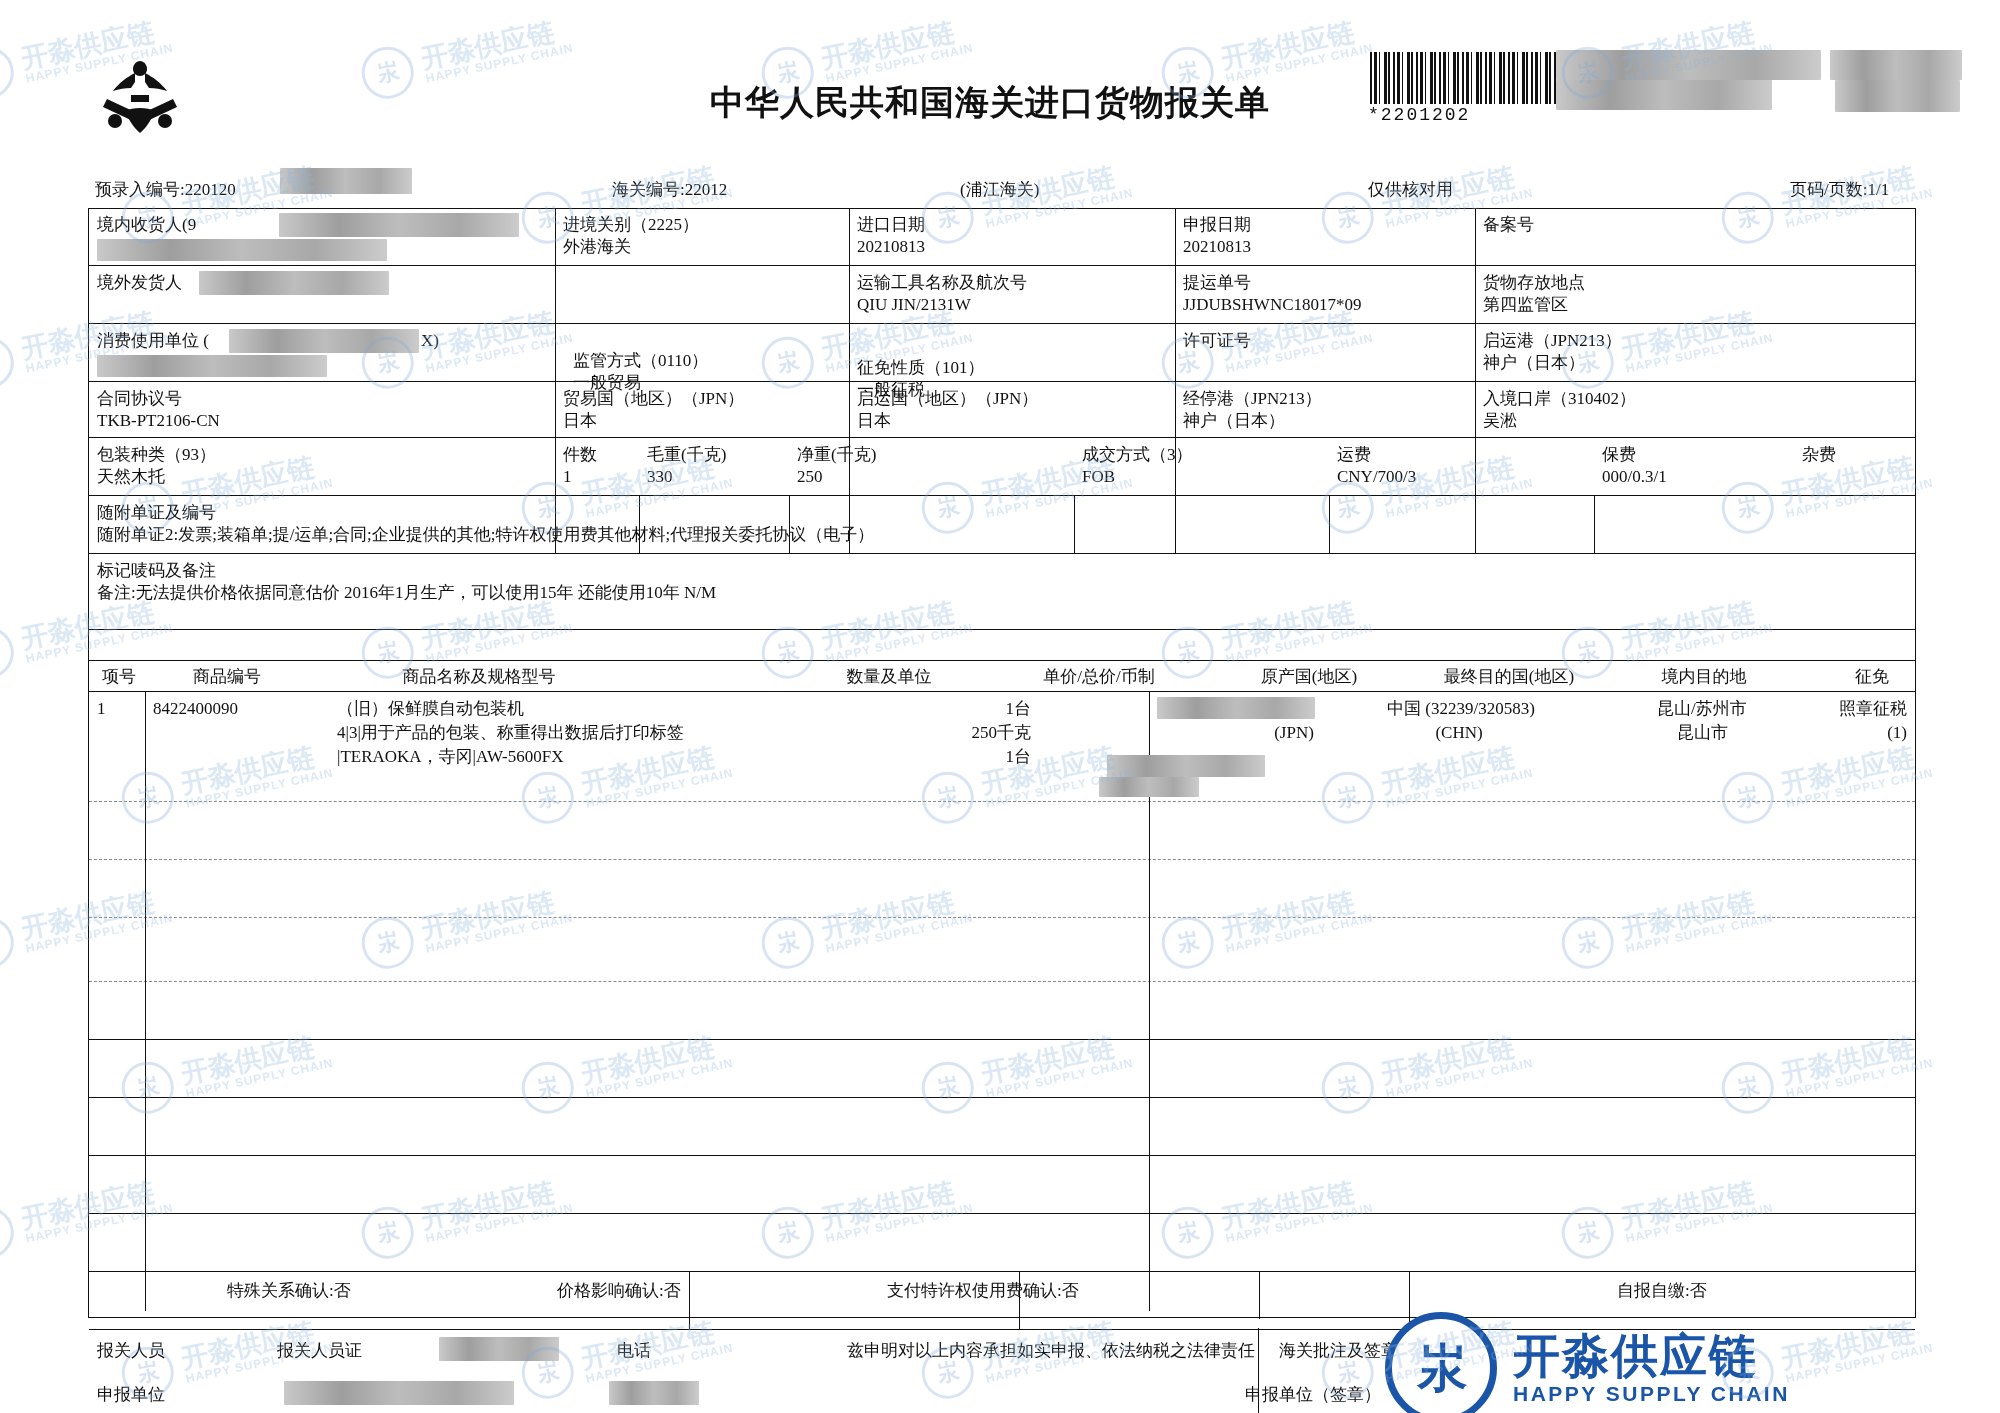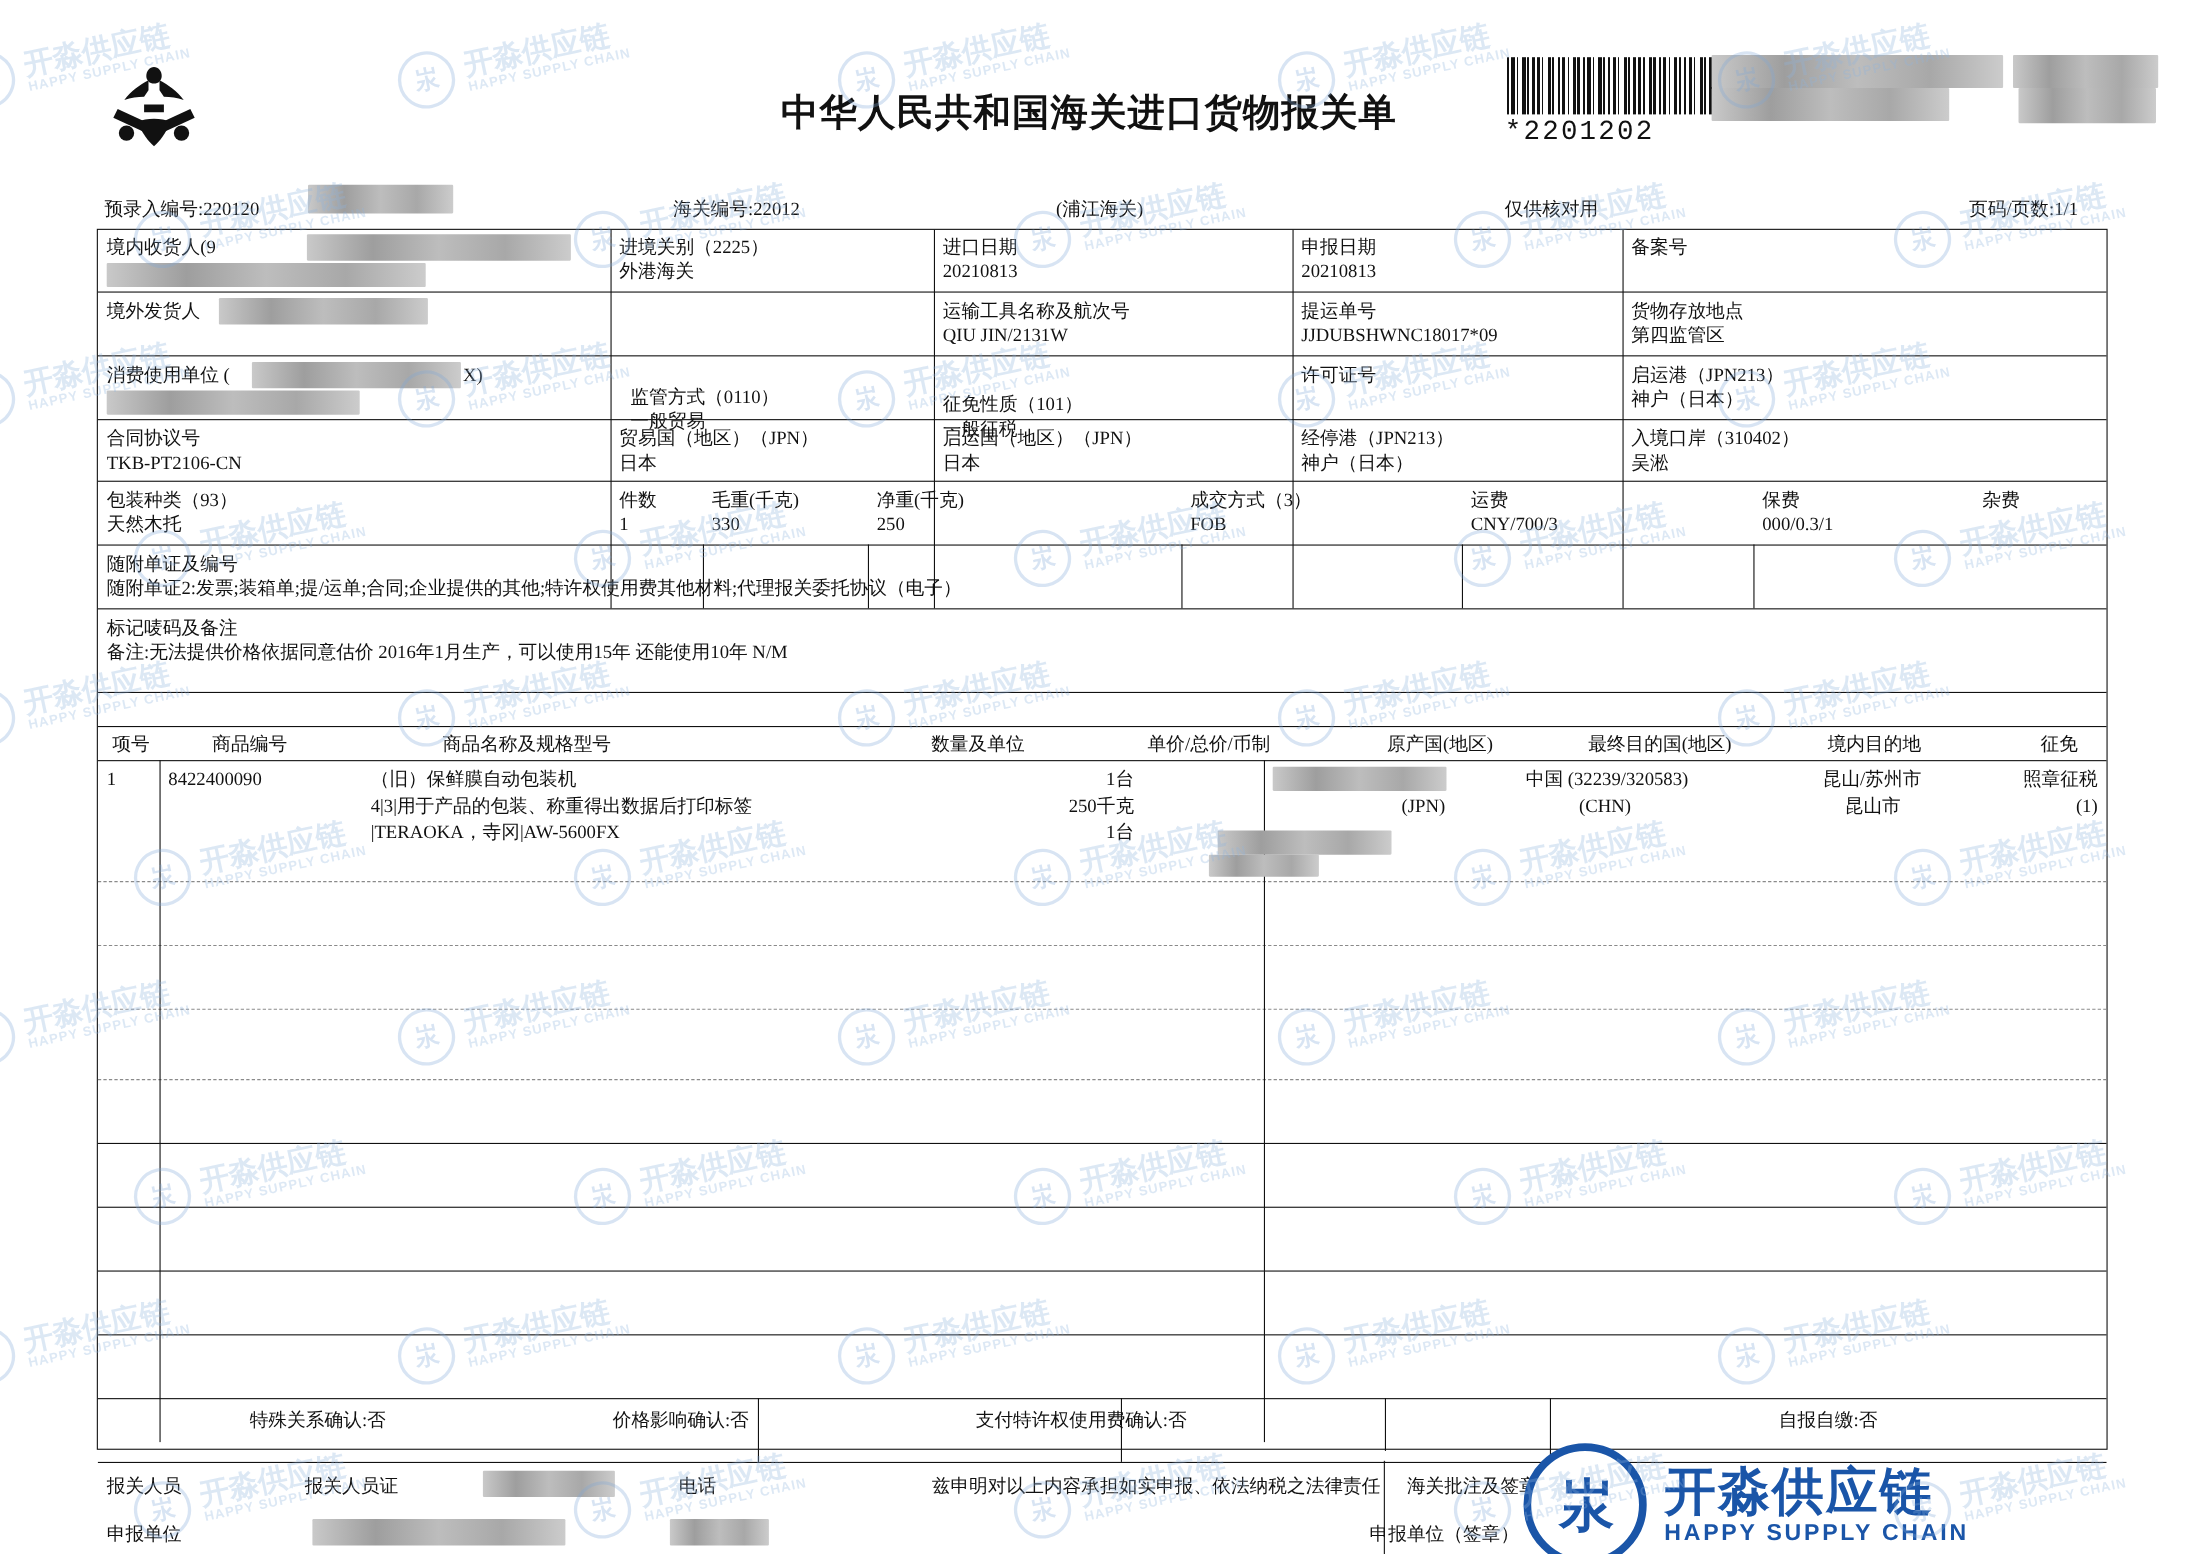--- a/index.html
+++ b/index.html
@@ -91,21 +91,21 @@
     width: 190px; height: 52px;
     background: repeating-linear-gradient(90deg,
       #111 0 2px, #fff 2px 4px, #111 4px 7px, #fff 7px 9px,
       #111 9px 10px, #fff 10px 14px, #111 14px 17px, #fff 17px 18px,
       #111 18px 20px, #fff 20px 23px);
   }
   .barcode-num {
     position: absolute;
     left: 1368px; top: 105px;
     font-family: "Liberation Mono", monospace;
-    font-size: 25px;
+    font-size: 18px;
     letter-spacing: 2px;
   }
   .redact {
     background: linear-gradient(90deg,#c9c9c9,#9e9e9e,#bdbdbd,#a8a8a8,#cccccc);
     filter: blur(0.6px);
     display: inline-block;
     border-radius: 1px;
   }
   .redact-abs { position: absolute; }
   .lbl { font-size: 17px; }

